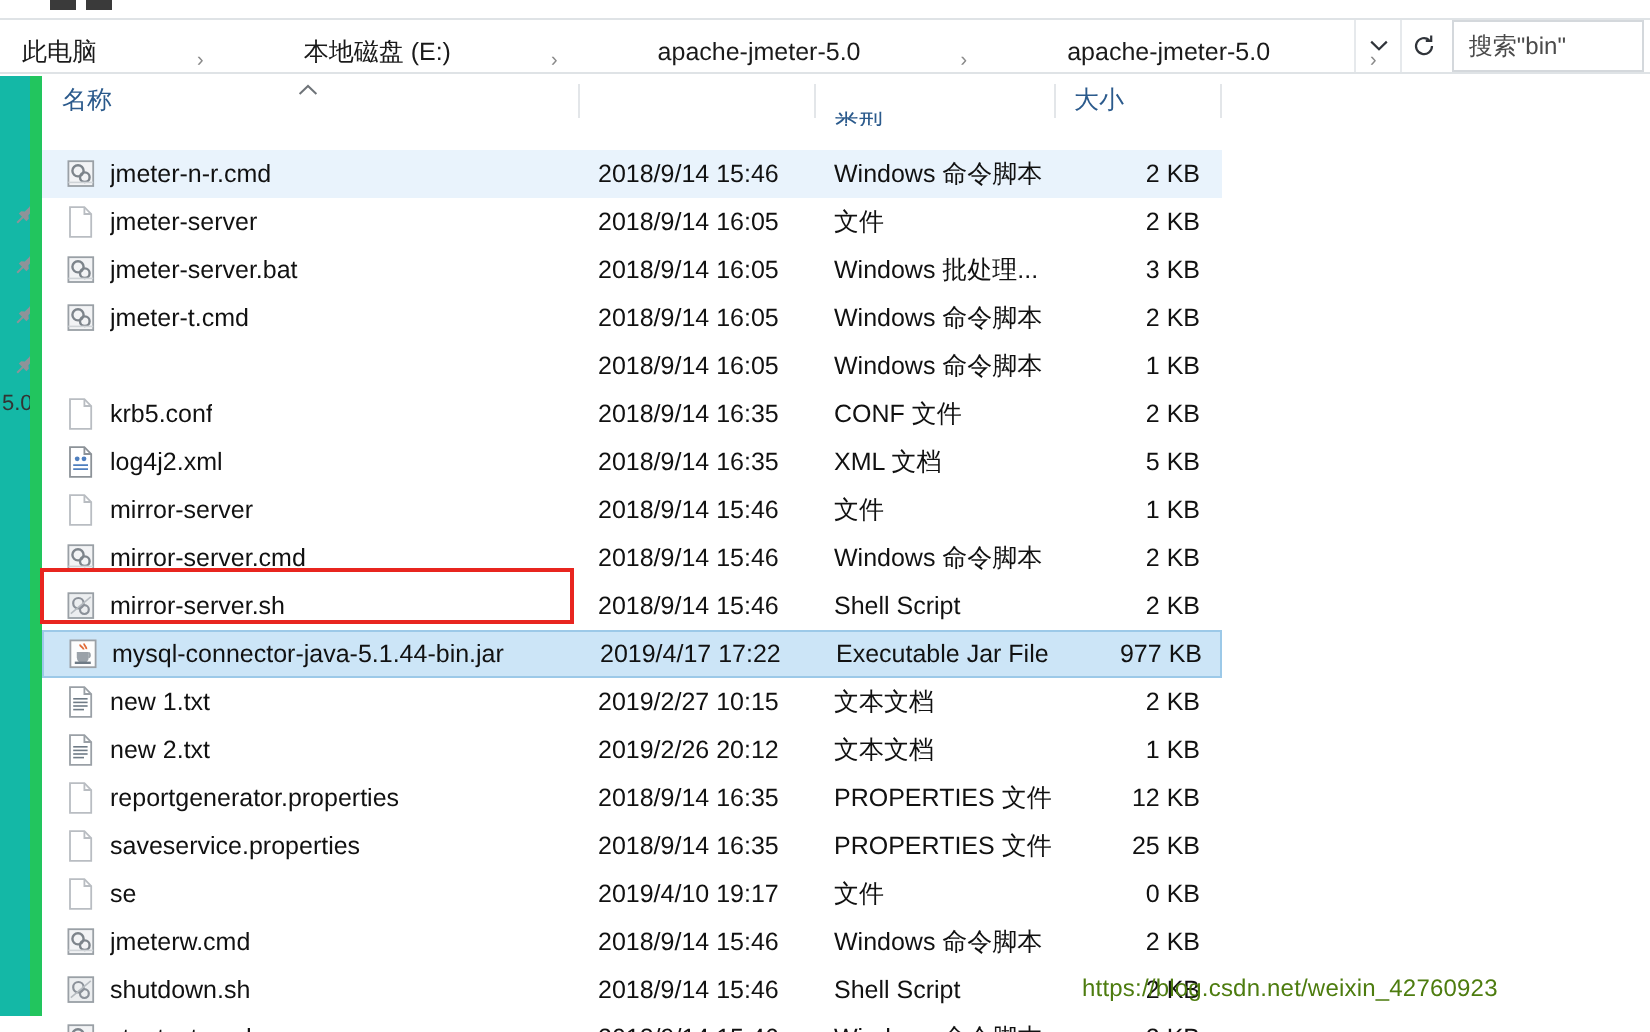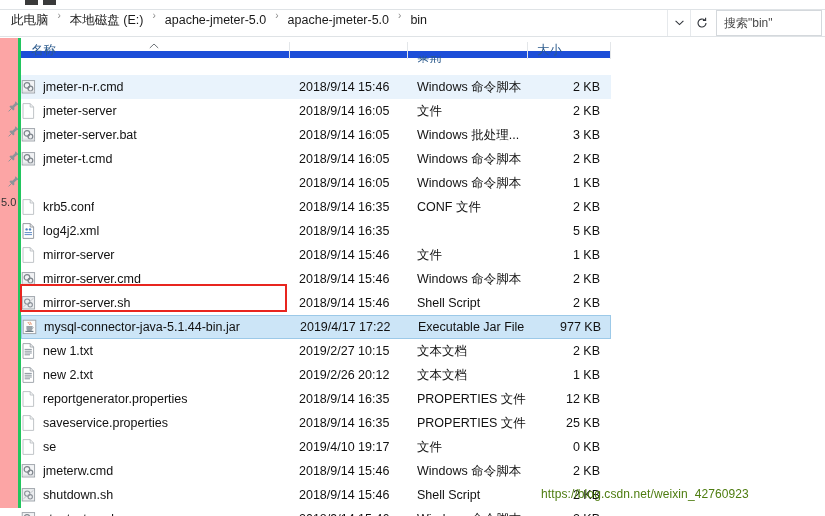--- a/index.html
+++ b/index.html
@@ -27,22 +27,22 @@
 
   
   .addressbar {
     position: absolute; left: 0; top: 9px; width: 825px; height: 28px;
     border-top: 1px solid #dfe3e6;
     border-bottom: 1px solid #dfe3e6;
     background: #ffffff;
     display: flex; align-items: center;
   }
   .crumbs {
-    display: flex; align-items: flex-start; flex: 1 1 auto;
-    padding-left: 8px; height: 100%; min-width: 0;
+    display: flex; align-items: flex-end; flex: 1 1 auto;
+    padding-left: 8px; height: 100%; min-width: 0; gap: 41px;
   }
   .crumb {
     font-size: 12.5px; color: #1a1a1a; white-space: nowrap;
     padding: 2px 3px; line-height: 16px;
   }
   .crumb-sep {
     color: #8a8a8a; font-size: 10px; padding: 0 6px; user-select: none;
   }
   .addr-ctrls {
     display: flex; align-items: center; height: 100%;
@@ -59,36 +59,36 @@
     border: 1px solid #d4d8dc; background: #fff;
     display: flex; align-items: center; padding-left: 7px;
   }
   .searchwrap .stxt {
     font-size: 12px; color: #4a4a4a; white-space: nowrap; overflow: hidden;
   }
 
   
   .navpane {
     position: absolute; left: 0; top: 38px; width: 21px; height: 470px;
-    background: #fca5a5; border-right: 3px solid #22c55e; overflow: hidden;
+    background: #14b8a6; border-right: 6px solid #22c55e; overflow: hidden;
   }
   .pin-icon {
     position: absolute; left: 7px; width: 13px; height: 13px;
     color: #7b7f85;
   }
   .pin-icon svg { display: block; }
   .nav-txt {
     position: absolute; left: 1px; font-size: 11px; color: #333;
     white-space: nowrap;
   }
 
   
   .colhead {
-    position: absolute; left: 21px; top: 38px; width: 590px; height: 20px;
-    border-bottom: 7px solid #1d4ed8; background: #ffffff;
+    position: absolute; left: 21px; top: 38px; width: 590px; height: 36px;
+    border-bottom: 3px solid #1d4ed8; background: #ffffff;
   }
   .colhead .hcell {
     position: absolute; top: 0; height: 25px;
     display: flex; align-items: center;
     font-size: 12.5px; color: #2b5a8c; padding-left: 10px;
     white-space: nowrap;
   }
   .colhead .hdiv {
     position: absolute; top: 4px; width: 1px; height: 17px; background: #e3e6e9;
   }
@@ -104,21 +104,21 @@
   }
   .row {
     position: relative; height: 24px; width: 590px;
     display: flex; align-items: center;
   }
   .row.clipped { height: 12px; overflow: hidden; }
   .row.hover { background: #e9f3fc; }
   .row.selected { background: #cce5f7; border: 1px solid #9cc9e8; }
   .cell-name {
     position: absolute; left: 0; top: 0; height: 100%; width: 268px;
-    display: flex; align-items: center; gap: 7px;
+    display: flex; align-items: center; padding-left: 12px; gap: 7px;
   }
   .fname {
     font-size: 12.5px; color: #111; white-space: nowrap; overflow: hidden;
   }
   .cell-date {
     position: absolute; left: 268px; top: 0; height: 100%; width: 118px;
     display: flex; align-items: center; padding-left: 10px;
     font-size: 12.5px; color: #111; white-space: nowrap;
   }
   .cell-type {
@@ -331,20 +331,21 @@
               <path d="M2 0.6 H9.2 L12.6 4 V15.4 H2 Z" fill="#fff" stroke="#8c9298" stroke-width="0.9"></path>
               <path d="M9.2 0.6 V4 H12.6" fill="none" stroke="#8c9298" stroke-width="0.9"></path>
               <circle cx="5.6" cy="6.4" r="1.2" fill="#4f7fbf"></circle>
               <circle cx="9" cy="6.4" r="1.2" fill="#4f7fbf"></circle>
               <path d="M3.6 9.6 H11 M3.6 11.6 H11" stroke="#4f7fbf" stroke-width="0.9"></path>
             </svg>
           </span>
           <span class="fname">log4j2.xml</span>
         </div>
         <div class="cell-date">2018/9/14 16:35</div>
+        <div class="cell-type">XML 文档</div>
         <div class="cell-size">5 KB</div>
       </div>
       <div class="row">
         <div class="cell-name">
           <span class="ficon">
             <svg width="15" height="16" viewBox="0 0 15 16">
               <path d="M2 0.6 H9.2 L12.6 4 V15.4 H2 Z" fill="#fff" stroke="#b9bdc2" stroke-width="0.9"></path>
               <path d="M9.2 0.6 V4 H12.6" fill="none" stroke="#b9bdc2" stroke-width="0.9"></path>
             </svg>
           </span>

